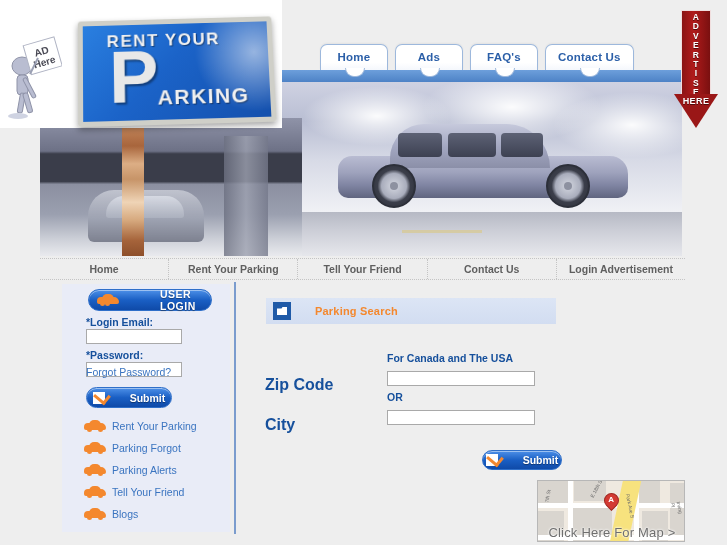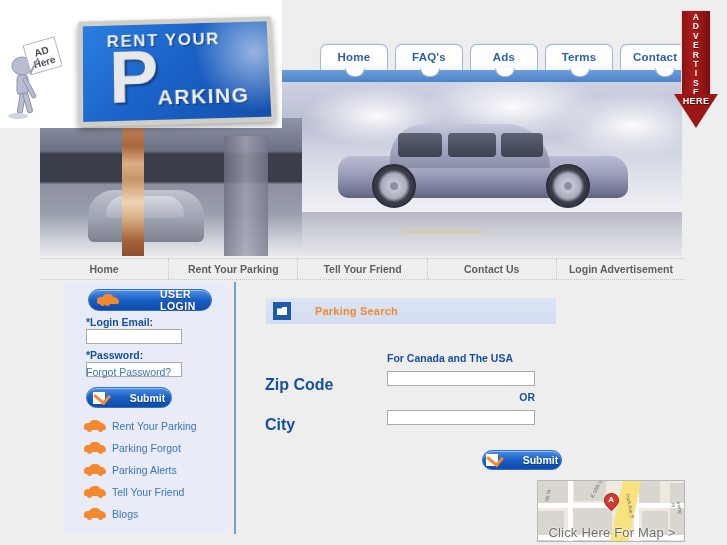--- a/index.html
+++ b/index.html
@@ -514,21 +514,21 @@
   }
   #zip-label { top: 24px; }
   #city-label { top: 64px; }
 
   #canada-usa {
     position: absolute; left: 139px; top: 0;
     font-size: 10.5px; font-weight: bold; color: #16509c;
   }
   #or-label {
     position: absolute; left: 139px; top: 39px;
-    width: 148px; text-align: right;
+    width: 148px; text-align: left;
     font-size: 10.5px; font-weight: bold; color: #16509c;
   }
   .main-input {
     position: absolute;
     left: 139px;
     width: 148px; height: 15px;
     border: 1px solid #a9a9a9;
     background: #fff;
     font-size: 10px;
     font-family: "Liberation Sans", sans-serif;
@@ -662,23 +662,22 @@
     <div id="sign-wrap">
       <div id="sign">
         <div id="sign-line1">RENT YOUR</div>
         <div id="sign-bigp">P</div>
         <div id="sign-line2">ARKING</div>
       </div>
     </div>
 
     <div id="topnav">
       <div class="tab">Home</div>
+      <div class="tab">Ads</div>
       <div class="tab">FAQ's</div>
-      <div class="tab">Ads</div>
-      <div class="tab">Terms</div>
       <div class="tab">Contact Us</div>
     </div>
 
     <div id="ad-arrow">
       <div id="ad-shaft">
         <span>A</span>
         <span>D</span>
         <span>V</span>
         <span>E</span>
         <span>R</span>

